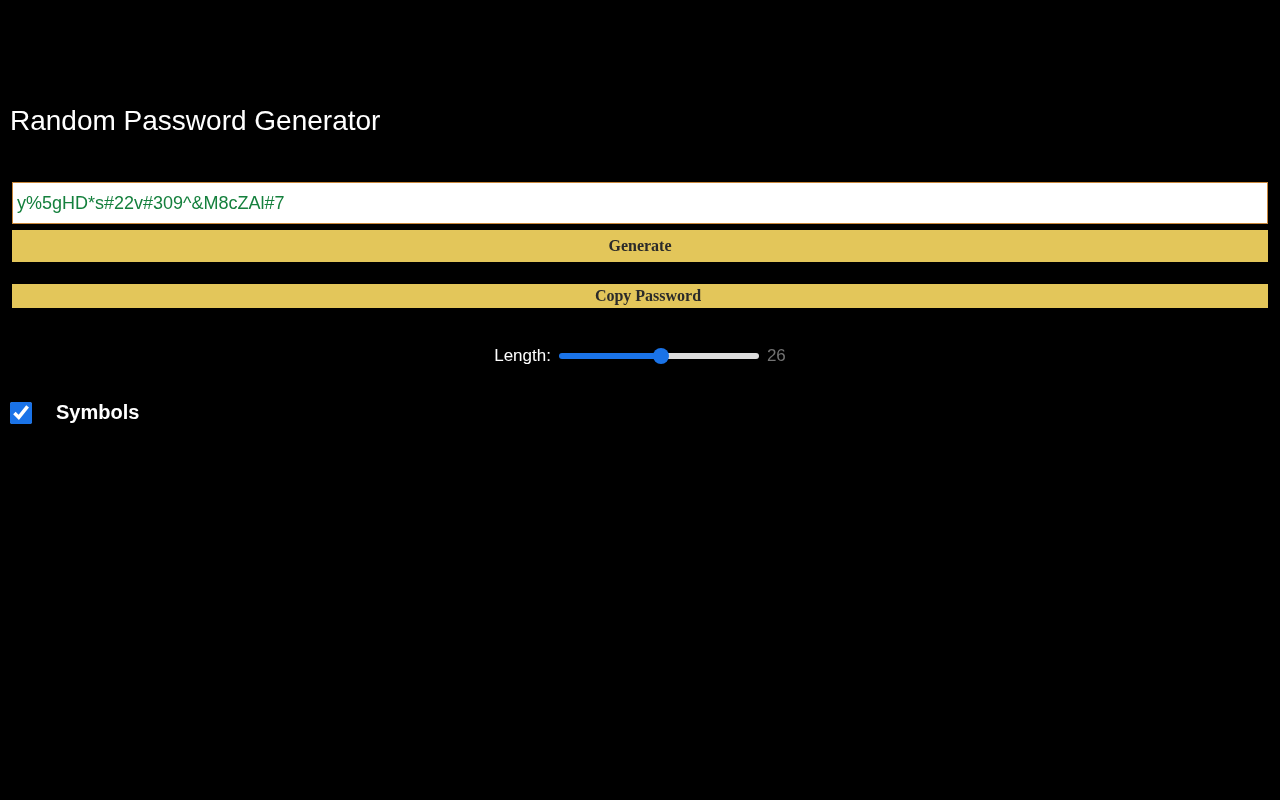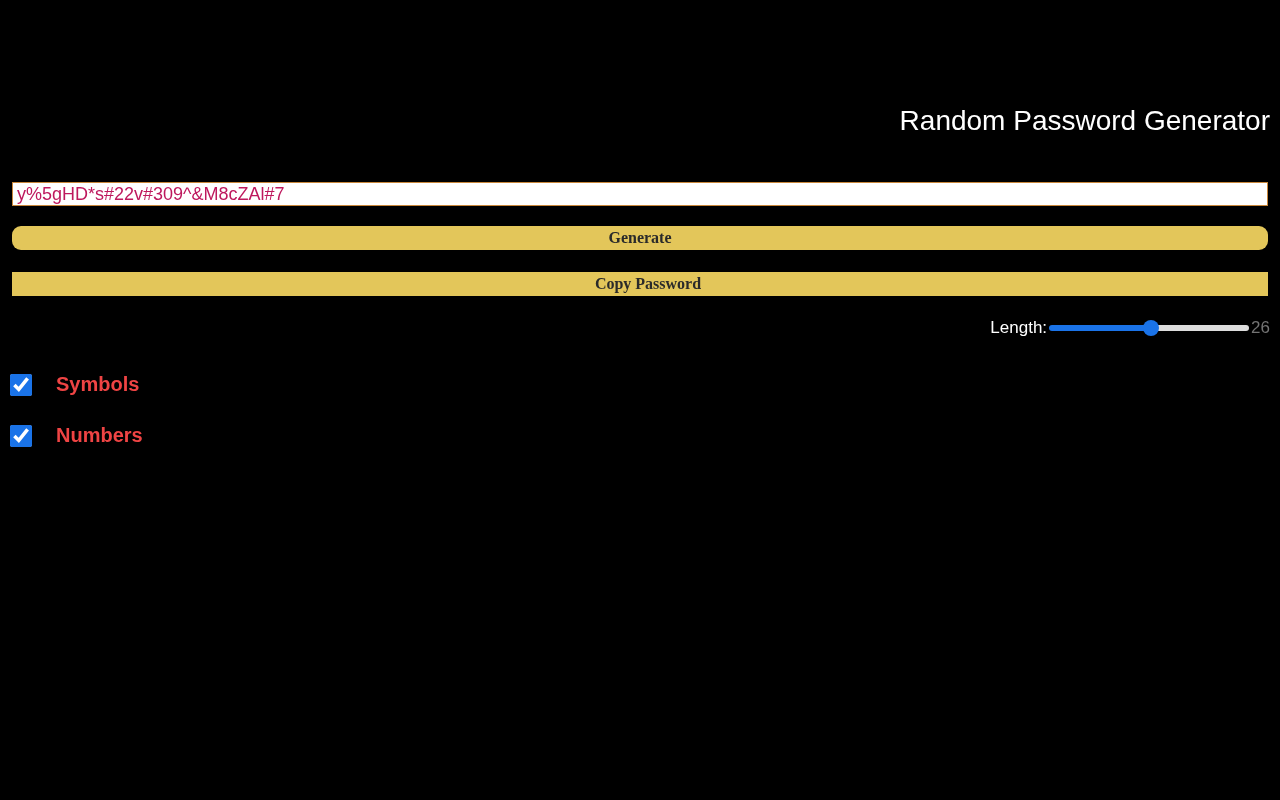--- a/index.html
+++ b/index.html
@@ -11,71 +11,70 @@
     body {
       background-color: #000;
       color: #fff;
       font-family: Arial, sans-serif;
       width: 1280px;
       height: 800px;
       padding: 10px;
     }
     
     .title {
-      text-align: right;
+      text-align: left;
       font-size: 28px;
       font-weight: normal;
       margin-top: 95px;
       margin-bottom: 45px;
     }
     
     .password-input {
       width: calc(100% - 4px);
       margin: 0 2px;
-      height: 24px;
+      height: 42px;
       background-color: #fff;
       border: 1px solid #c9873a;
-      color: #be185d;
+      color: #15803d;
       font-size: 18px;
       padding: 2px 4px;
       font-family: Arial, sans-serif;
       display: block;
     }
     
     .btn {
       width: calc(100% - 4px);
       margin: 0 2px;
       background-color: #e3c65a;
       color: #2a2a2a;
       border: none;
       font-size: 16px;
       font-weight: bold;
       cursor: pointer;
       font-family: Georgia, serif;
       display: block;
     }
     
     .btn-generate {
-      margin-top: 20px;
-      height: 24px;
-      border-radius: 9px;
+      margin-top: 6px;
+      height: 32px;
     }
     
     .btn-copy {
       margin-top: 22px;
       height: 24px;
       padding-left: 16px;
     }
     
     .length-row {
       display: flex;
       align-items: center;
-      justify-content: flex-end;
-      margin-top: 22px;
-      gap: 2px;
+      justify-content: center;
+      margin-top: 38px;
+      gap: 8px;
     }
     
     .length-label {
       font-size: 17px;
       color: #fff;
     }
     
     .length-slider {
       width: 200px;
       -webkit-appearance: none;
@@ -124,21 +123,21 @@
       width: 22px;
       height: 22px;
       accent-color: #1a73e8;
       cursor: pointer;
       margin-right: 24px;
     }
     
     .option-label {
       font-size: 20px;
       font-weight: bold;
-      color: #ef4444;
+      color: #ffffff;
     }
   </style>
 </head>
 <body>
 
 <h1 class="title">Random Password Generator</h1>
 
 <input type="text" class="password-input" value="y%5gHD*s#22v#309^&amp;M8cZAl#7" style="">
 
 <button class="btn btn-generate">Generate</button>
@@ -149,17 +148,13 @@
   <span class="length-label">Length:</span>
   <input type="range" class="length-slider" value="26" min="1" max="50" style="background: linear-gradient(to right, rgb(26, 115, 232) 0%, rgb(26, 115, 232) 51.0204%, rgb(221, 221, 221) 51.0204%, rgb(221, 221, 221) 100%);">
   <span class="length-value">26</span>
 </div>
 
 <div class="options">
   <div class="option-row">
     <input type="checkbox" class="checkbox" checked="" style="">
     <span class="option-label">Symbols</span>
   </div>
-  <div class="option-row">
-    <input type="checkbox" class="checkbox" checked="" style="">
-    <span class="option-label">Numbers</span>
-  </div>
 </div>
 
 </body></html>

